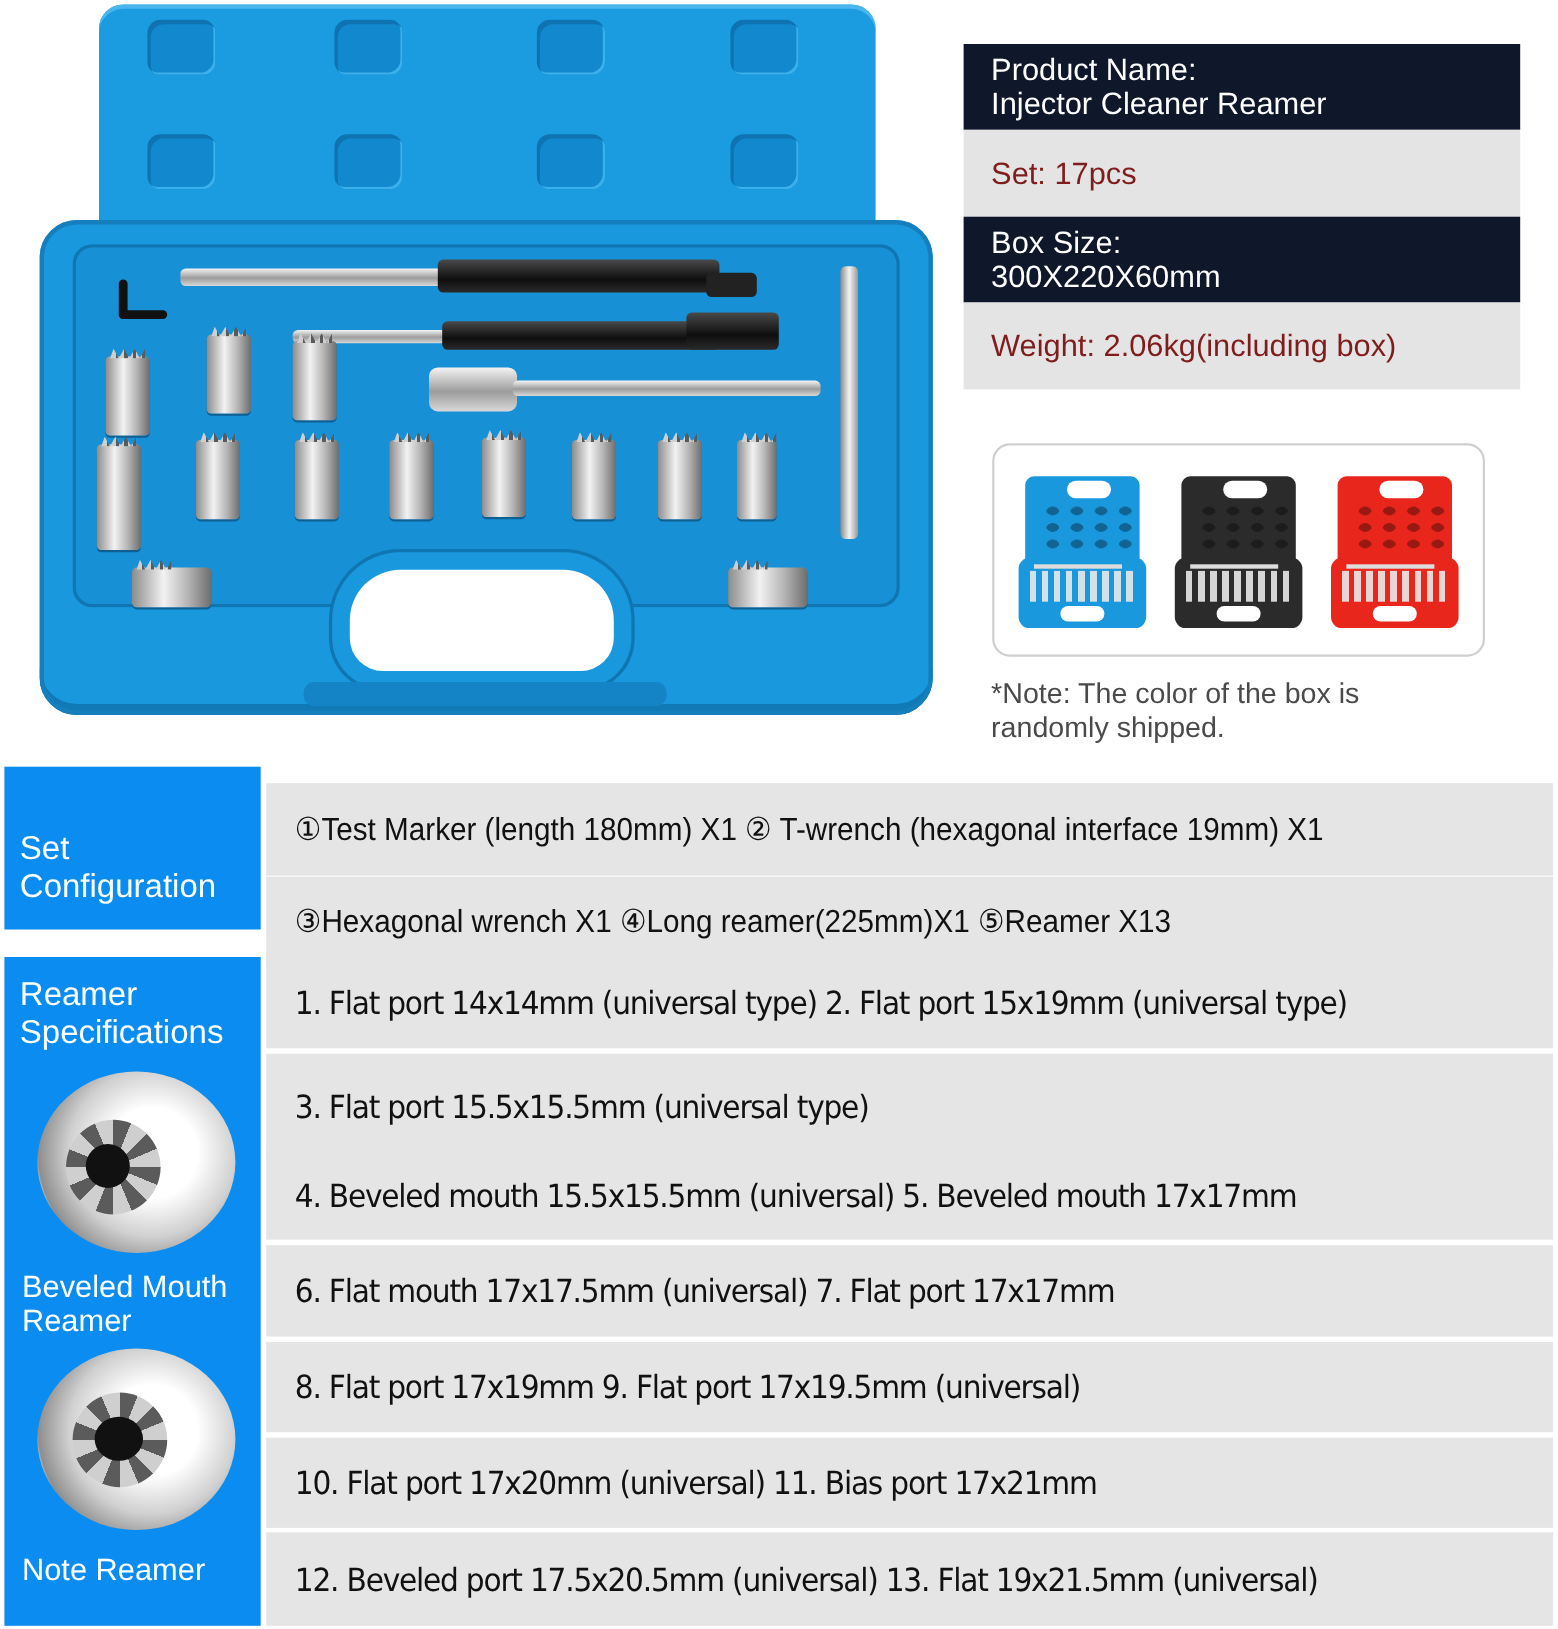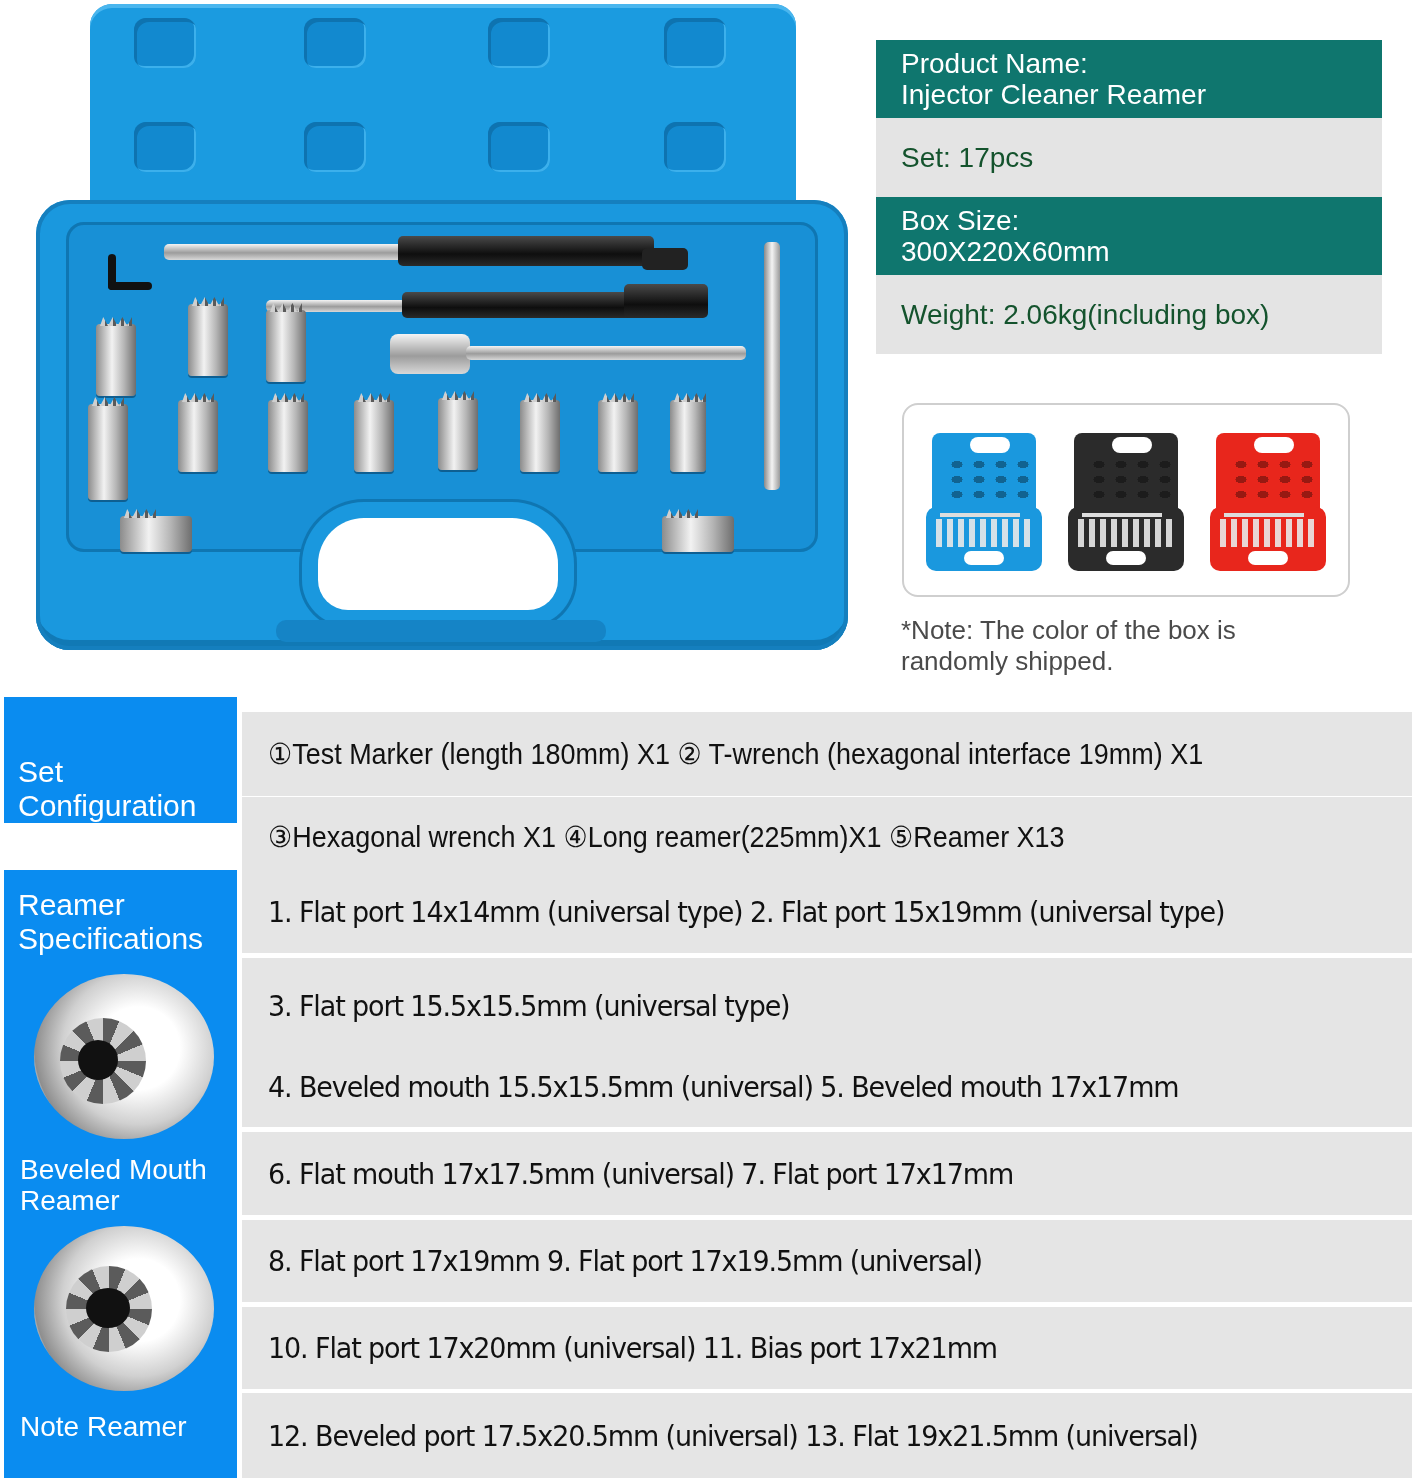--- a/index.html
+++ b/index.html
@@ -45,22 +45,22 @@
   }
   .reamer::before {
     content: ""; position: absolute; left: 4px; top: -7px; width: 32px; height: 9px;
     background: repeating-linear-gradient(90deg, #cfcfcf 0 5px, #5a5a5a 5px 8px);
     clip-path: polygon(0 100%, 10% 0, 25% 100%, 40% 0, 55% 100%, 70% 0, 85% 100%, 100% 0, 100% 100%);
   }
   .reamer.h { width: 72px; height: 36px; }
 
   
   .info { position: absolute; left: 876px; top: 40px; width: 506px; }
-  .info-row { padding-left: 25px; color: #14532d; font-size: 28px; line-height: 31px; display: flex; flex-direction: column; justify-content: center; }
-  .info-row.blue { background: #0f766e; color: #ffffff; height: 78px; }
+  .info-row { padding-left: 25px; color: #7f1d1d; font-size: 28px; line-height: 31px; display: flex; flex-direction: column; justify-content: center; }
+  .info-row.blue { background: #0f172a; color: #ffffff; height: 78px; }
   .info-row.grey { background: #e4e4e4; height: 79px; }
   .info-row.blue:first-child { height: 78px; }
 
   
   .variants {
     position: absolute; left: 902px; top: 403px; width: 448px; height: 194px;
     border: 2px solid #cfcfcf; border-radius: 16px; background: #fff;
   }
   .mini-case { position: absolute; top: 28px; width: 116px; height: 140px; }
   .mini-lid { position: absolute; left: 6px; top: 0; width: 104px; height: 80px; border-radius: 8px 8px 3px 3px; }
@@ -193,21 +193,21 @@
     <div class="mini-tray" style="background:#e8261c"></div>
     <div class="mini-shaft"></div>
     <div class="mini-tools"></div>
     <div class="mini-grip bottom"></div>
   </div>
 </div>
 <div class="note">*Note: The color of the box is randomly shipped.</div>
 
 <div class="table">
 
-  <div class="side" style="top:0;height:126px">
+  <div class="side" style="top:0;height:148px">
     <div class="side-title" style="top:58px;width:210px;font-size:30px">Set Configuration</div>
   </div>
   <div class="cell cfg" style="top:0;height:84px">
     <span class="txt">①Test Marker (length 180mm) X1  ② T-wrench (hexagonal interface 19mm) X1</span>
   </div>
   <div class="cell cfg" style="top:85px;height:80px">
     <span class="txt">③Hexagonal wrench X1  ④Long reamer(225mm)X1  ⑤Reamer X13</span>
   </div>
 
   <div class="side" style="top:173px;height:608px">

